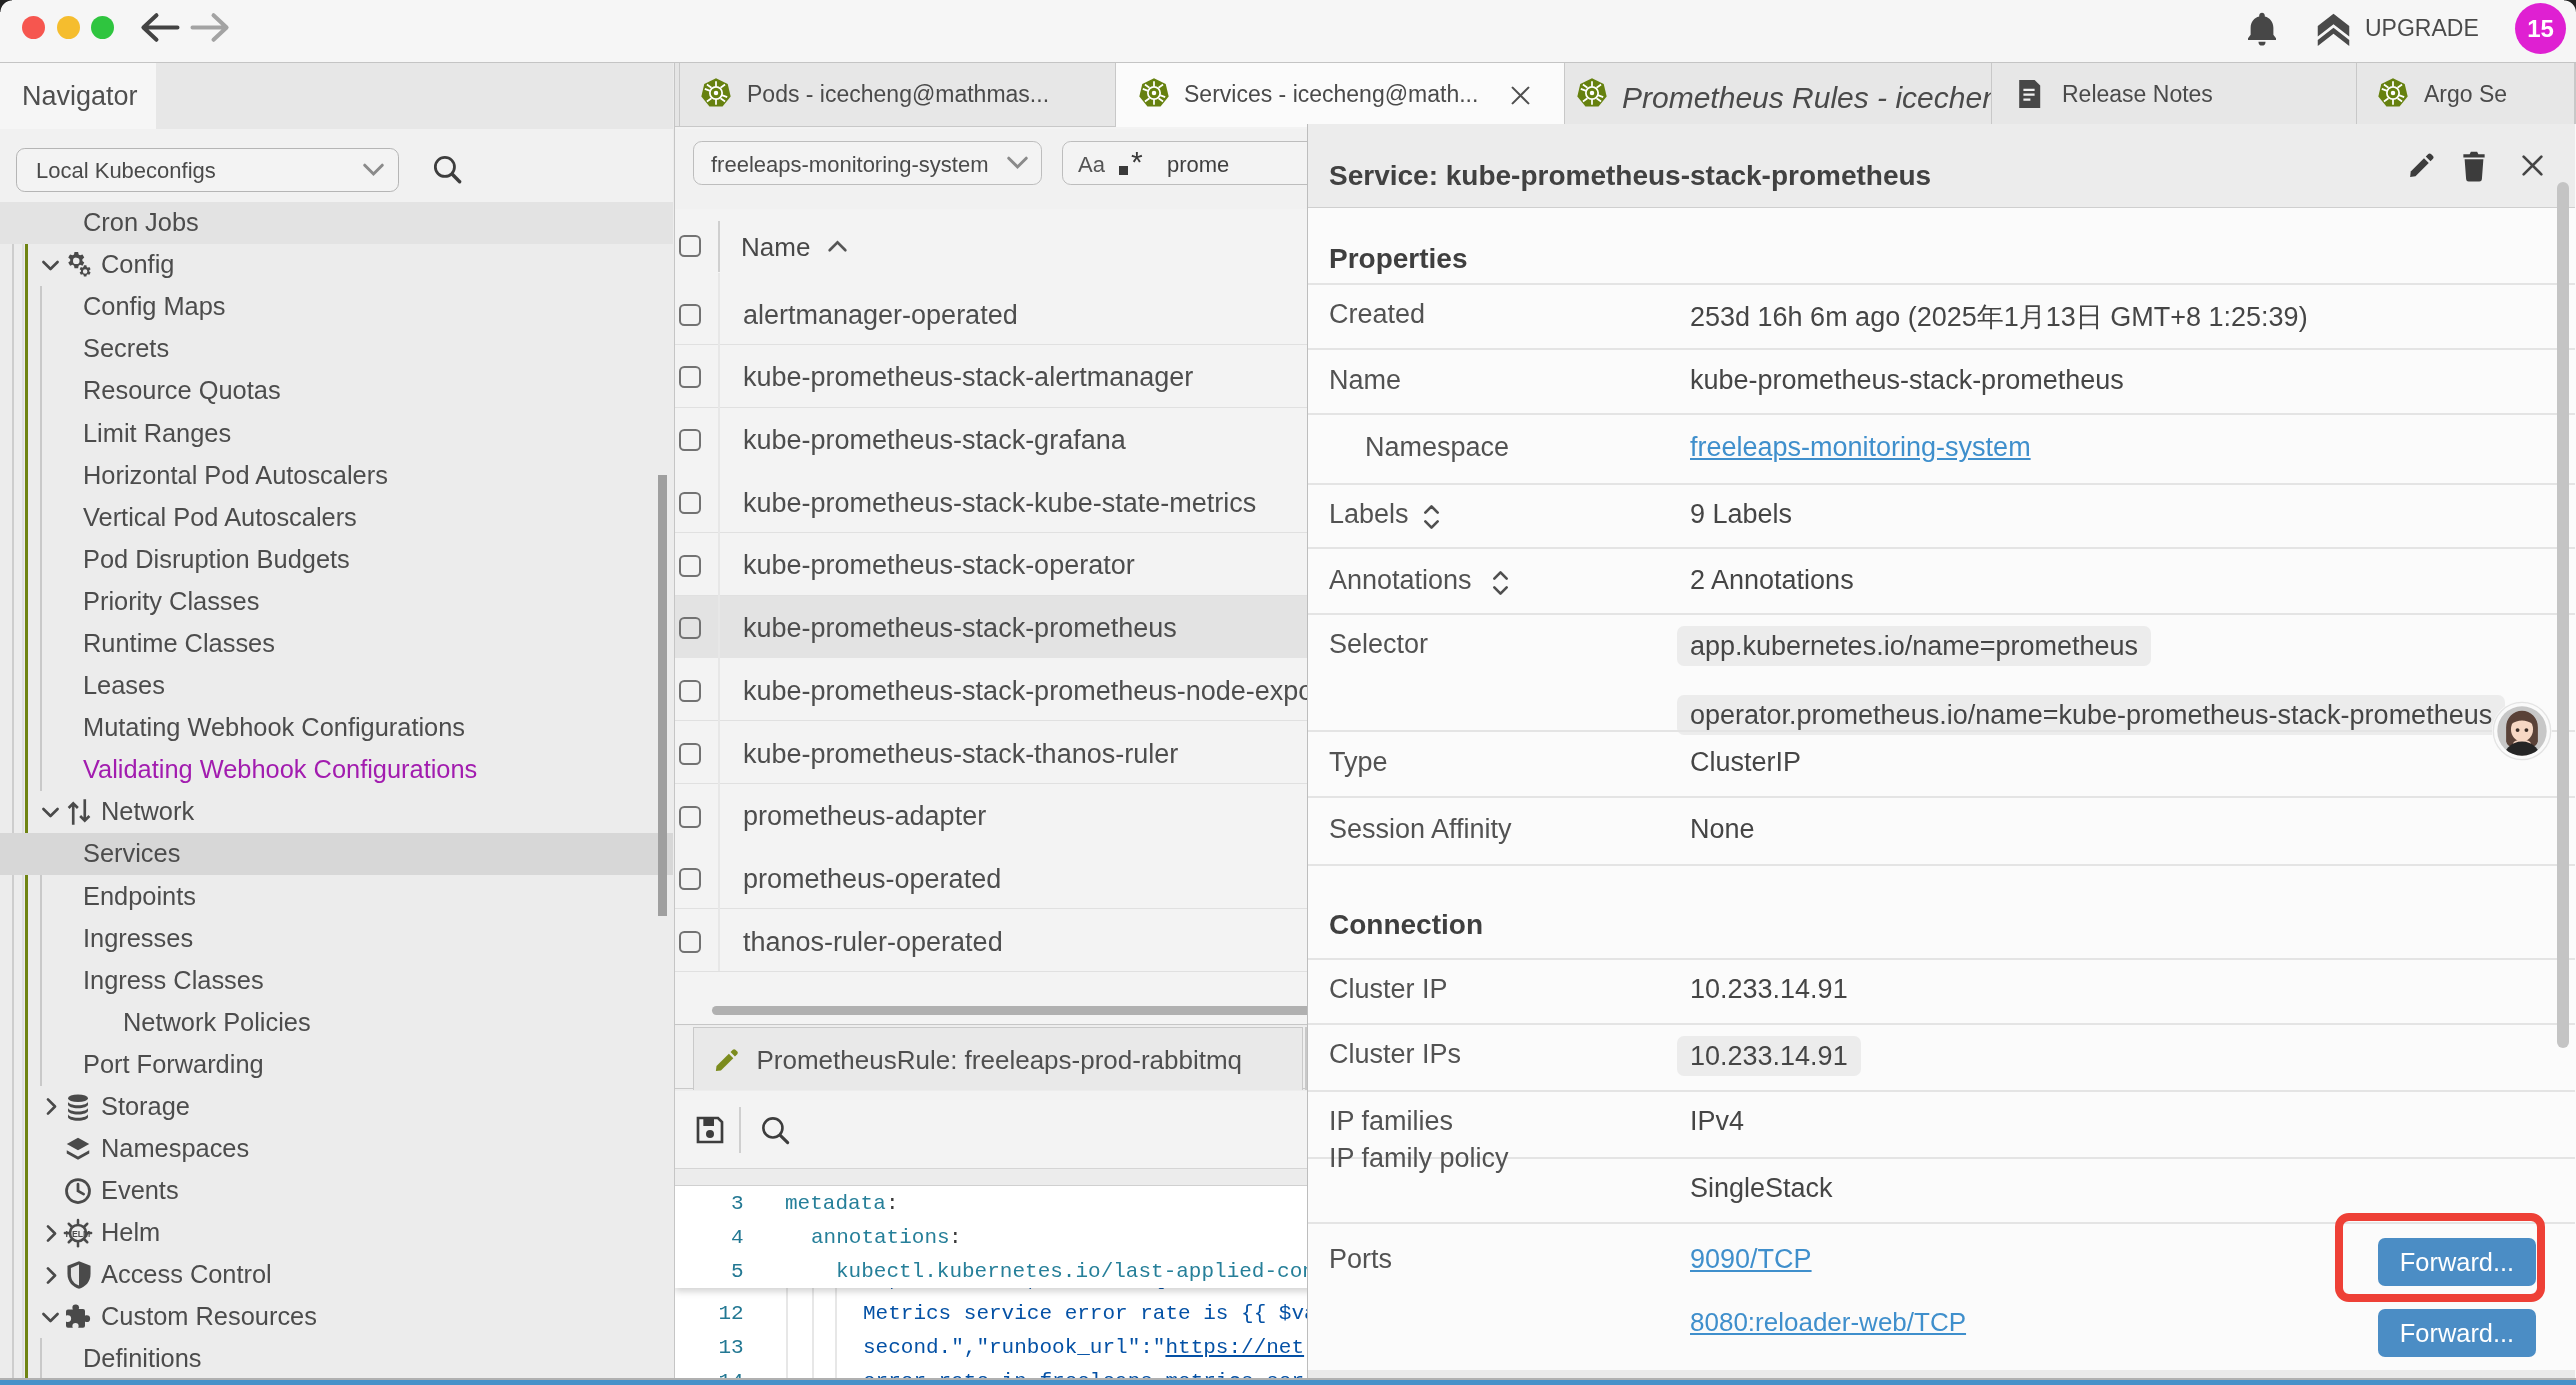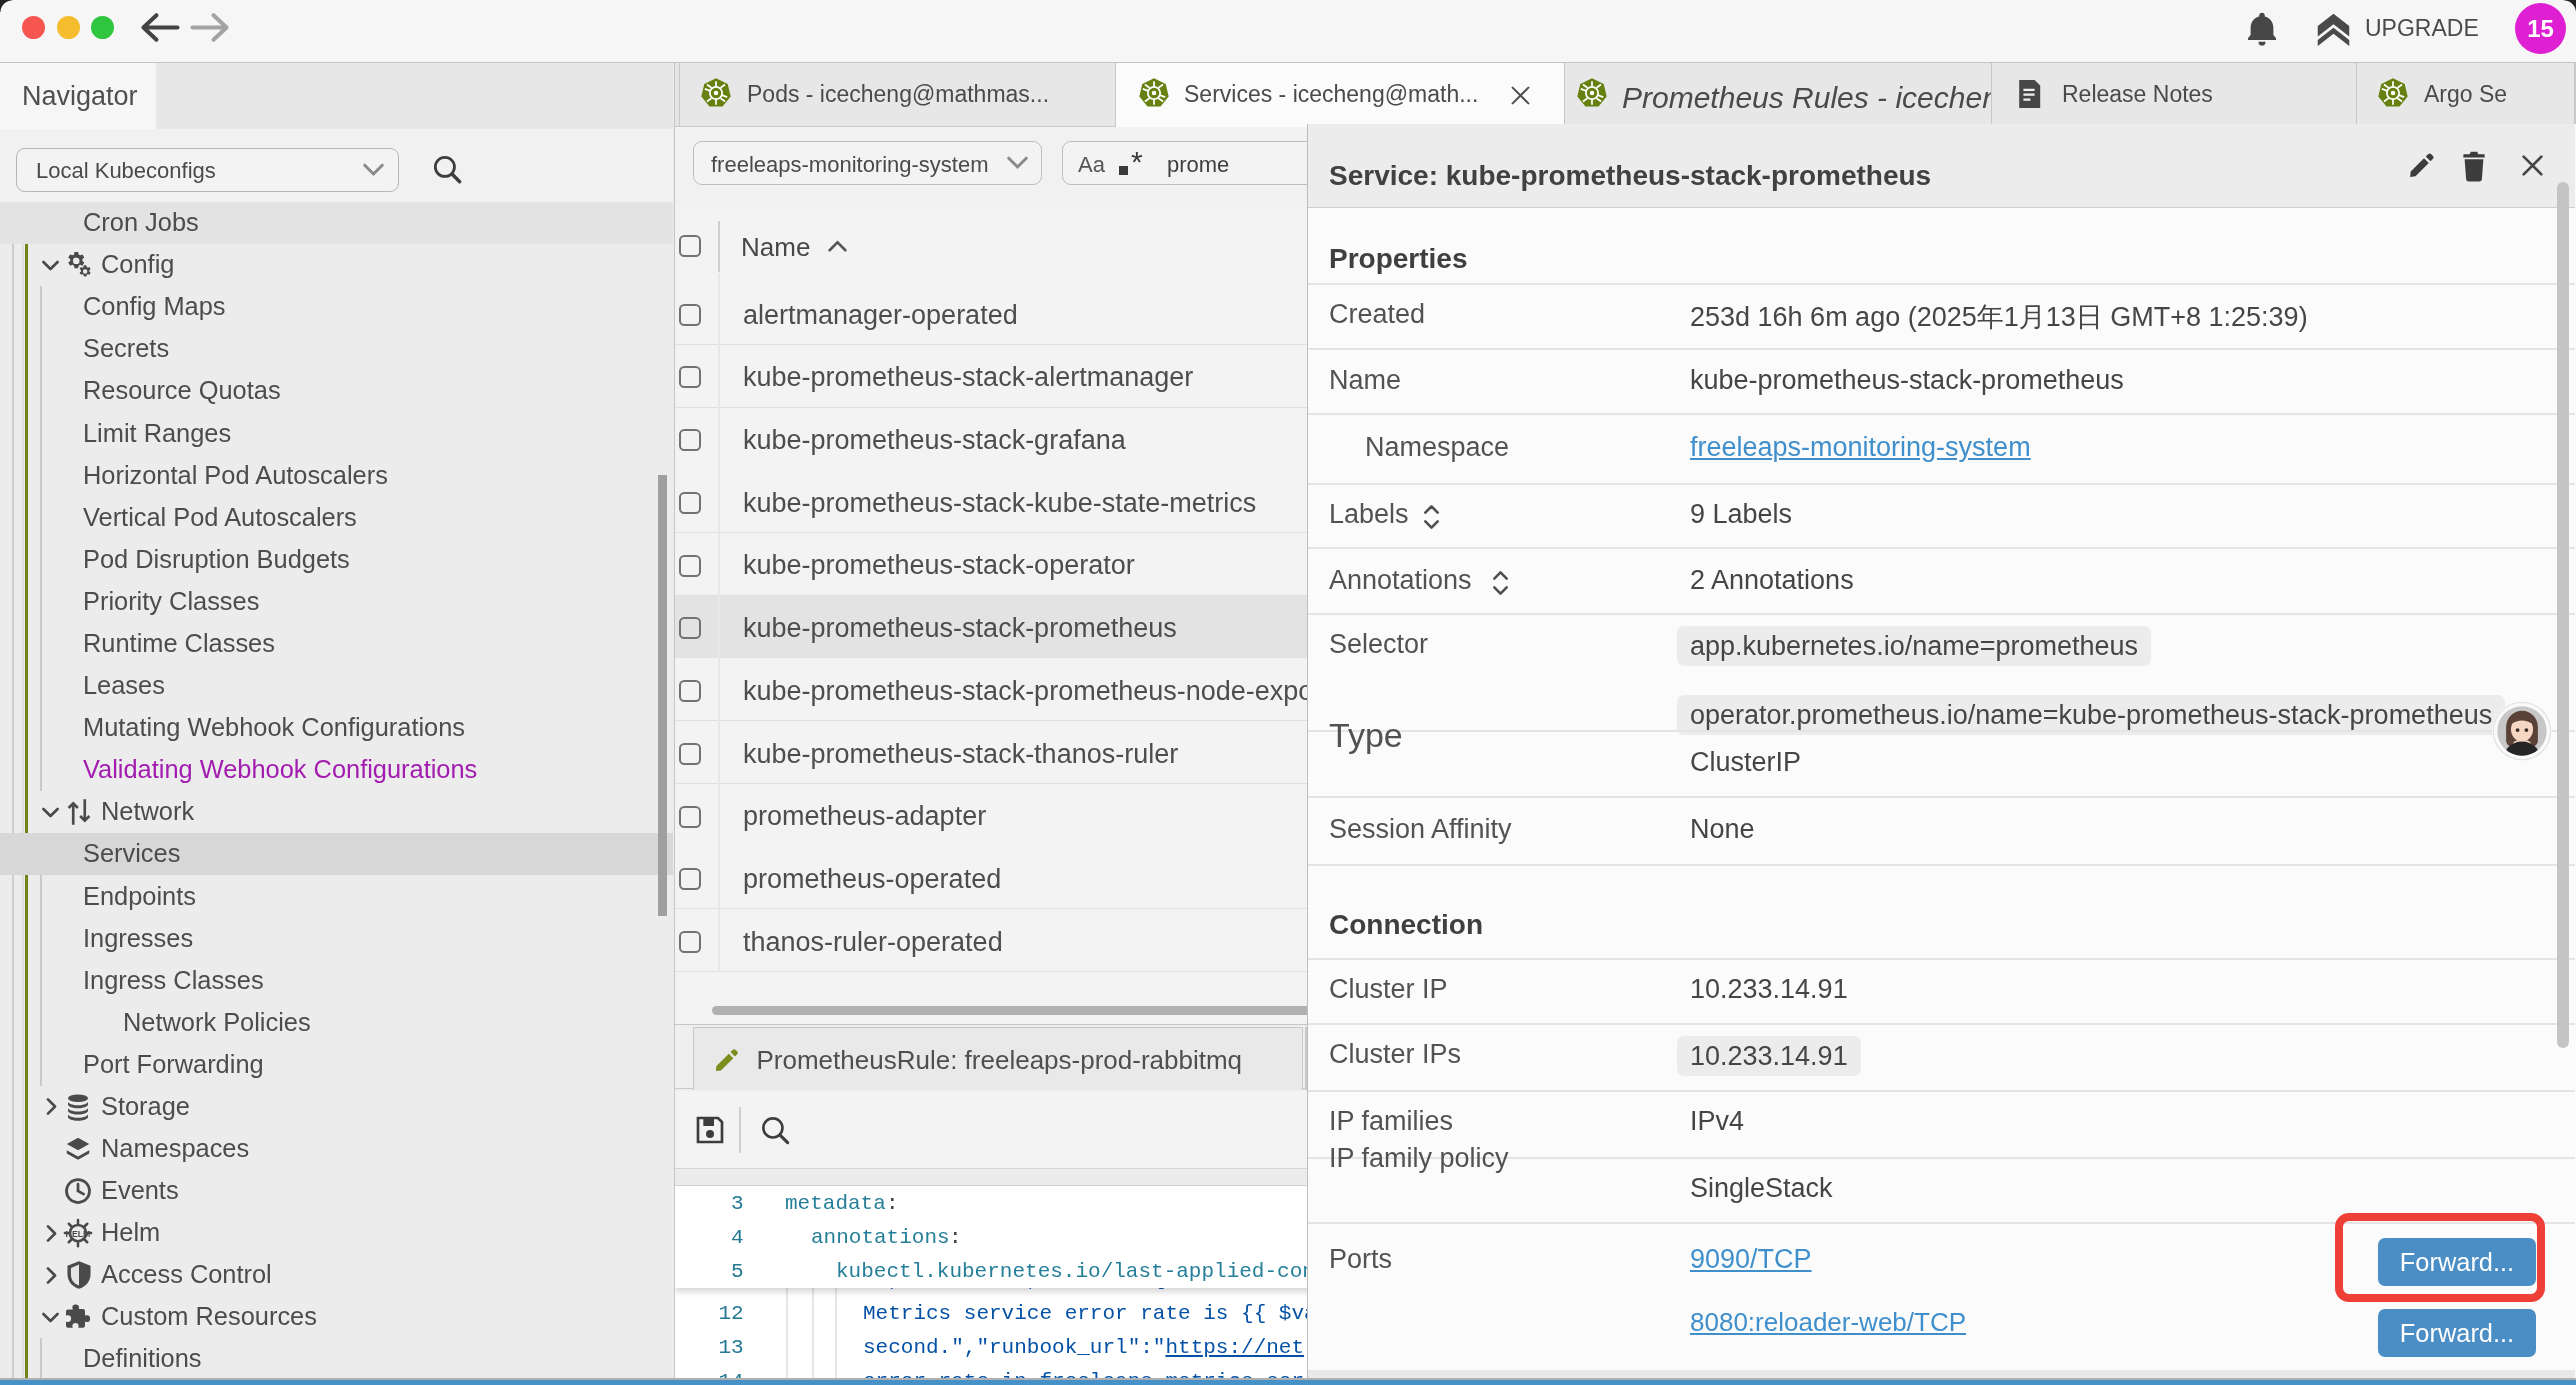--- a/index.html
+++ b/index.html
@@ -363,21 +363,21 @@
 <svg class="abs" style="left:181px;top:444px;" width="23" height="30" viewBox="0 0 26 34">
         <path d="M6 12 L13 5 L20 12" stroke="#4f4f4f" stroke-width="3" fill="none" stroke-linecap="round" stroke-linejoin="round"></path>
         <path d="M6 22 L13 29 L20 22" stroke="#4f4f4f" stroke-width="3" fill="none" stroke-linecap="round" stroke-linejoin="round"></path>
       </svg>
 <div class="abs txt" style="left:382px;top:441px;font-size:27px;color:#454545;">2 Annotations</div>
 <div class="abs" style="left:0;top:489px;width:1267px;height:1.8px;background:#e4e4e4;"></div>
 <div class="abs txt" style="left:21px;top:505px;font-size:27px;color:#525252;">Selector</div>
 <div class="abs txt" style="left:369px;top:502px;height:40px;background:#ececec;border-radius:7px;padding:0 13px;line-height:40px;font-size:27px;color:#454545;">app.kubernetes.io/name=prometheus</div>
 <div class="abs txt" style="left:369px;top:571px;height:40px;background:#ececec;border-radius:7px;padding:0 13px;line-height:40px;font-size:27px;color:#454545;">operator.prometheus.io/name=kube-prometheus-stack-prometheus</div>
 <div class="abs" style="left:0;top:606px;width:1267px;height:1.8px;background:#e4e4e4;"></div>
-<div class="abs txt" style="left:21px;top:592px;font-size:34px;color:#525252;">Type</div>
+<div class="abs txt" style="left:21px;top:623px;font-size:27px;color:#525252;">Type</div>
 <div class="abs txt" style="left:382px;top:623px;font-size:27px;color:#454545;">ClusterIP</div>
 <div class="abs" style="left:0;top:672px;width:1267px;height:1.8px;background:#e4e4e4;"></div>
 <div class="abs txt" style="left:21px;top:690px;font-size:27px;color:#525252;">Session Affinity</div>
 <div class="abs txt" style="left:382px;top:690px;font-size:27px;color:#454545;">None</div>
 <div class="abs" style="left:0;top:740px;width:1267px;height:1.8px;background:#e4e4e4;"></div>
 <div class="abs txt" style="left:21px;top:785px;font-size:28px;color:#3f3f3f;font-weight:bold;">Connection</div>
 <div class="abs" style="left:0;top:834px;width:1267px;height:1.8px;background:#e4e4e4;"></div>
 <div class="abs txt" style="left:21px;top:850px;font-size:27px;color:#525252;">Cluster IP</div>
 <div class="abs txt" style="left:382px;top:850px;font-size:27px;color:#454545;">10.233.14.91</div>
 <div class="abs" style="left:0;top:899px;width:1267px;height:1.8px;background:#e4e4e4;"></div>

